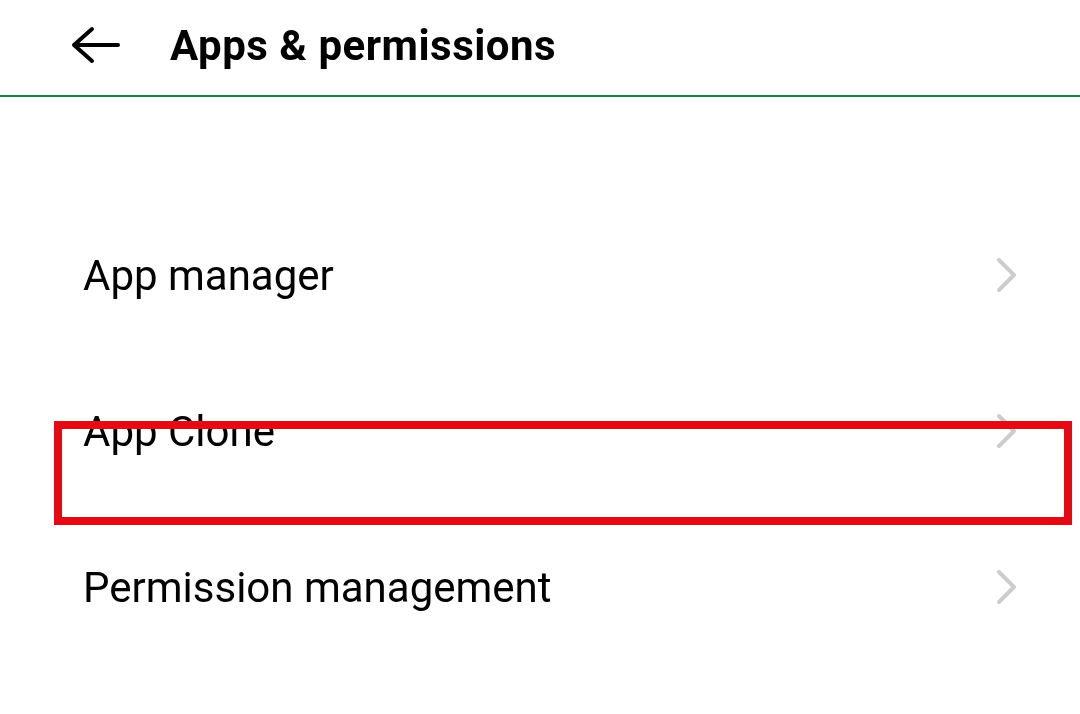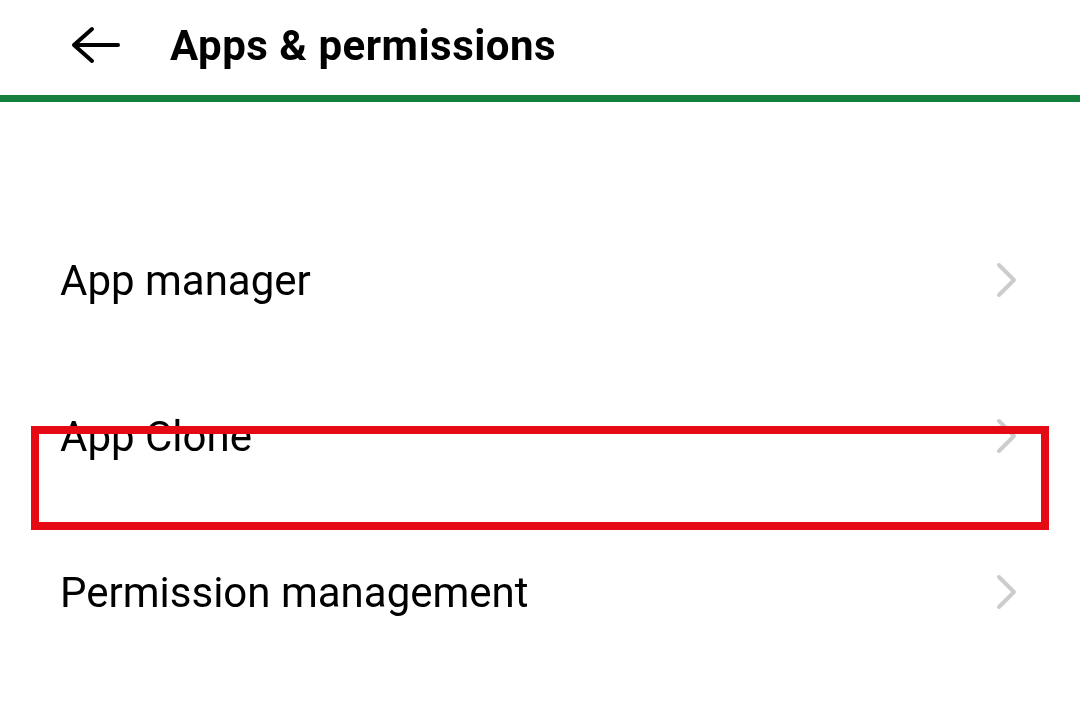--- a/index.html
+++ b/index.html
@@ -11,39 +11,40 @@
       font-family: -apple-system, BlinkMacSystemFont, "Segoe UI", Roboto, Helvetica, Arial, sans-serif;
       background: #ffffff;
       width: 1080px;
       height: 714px;
       overflow: hidden;
     }
     .header {
       display: flex;
       align-items: center;
       padding: 20px 56px 25px 70px;
-      border-bottom: 7px solid #15803d;
+      border-bottom: 2px solid #15803d;
     }
     .back-icon {
       width: 50px;
       height: 50px;
       display: flex;
       align-items: center;
       justify-content: center;
       cursor: pointer;
       margin-right: 50px;
     }
     .header-title {
       font-size: 42px;
       font-weight: 700;
       color: #000;
       letter-spacing: 0.5px;
     }
     .content {
       padding-top: 100px;
+      margin-left: 23px;
     }
     .list-item {
       display: flex;
       align-items: center;
       justify-content: space-between;
       padding: 0 60px;
       height: 156px;
       cursor: pointer;
     }
     .list-item-label {

